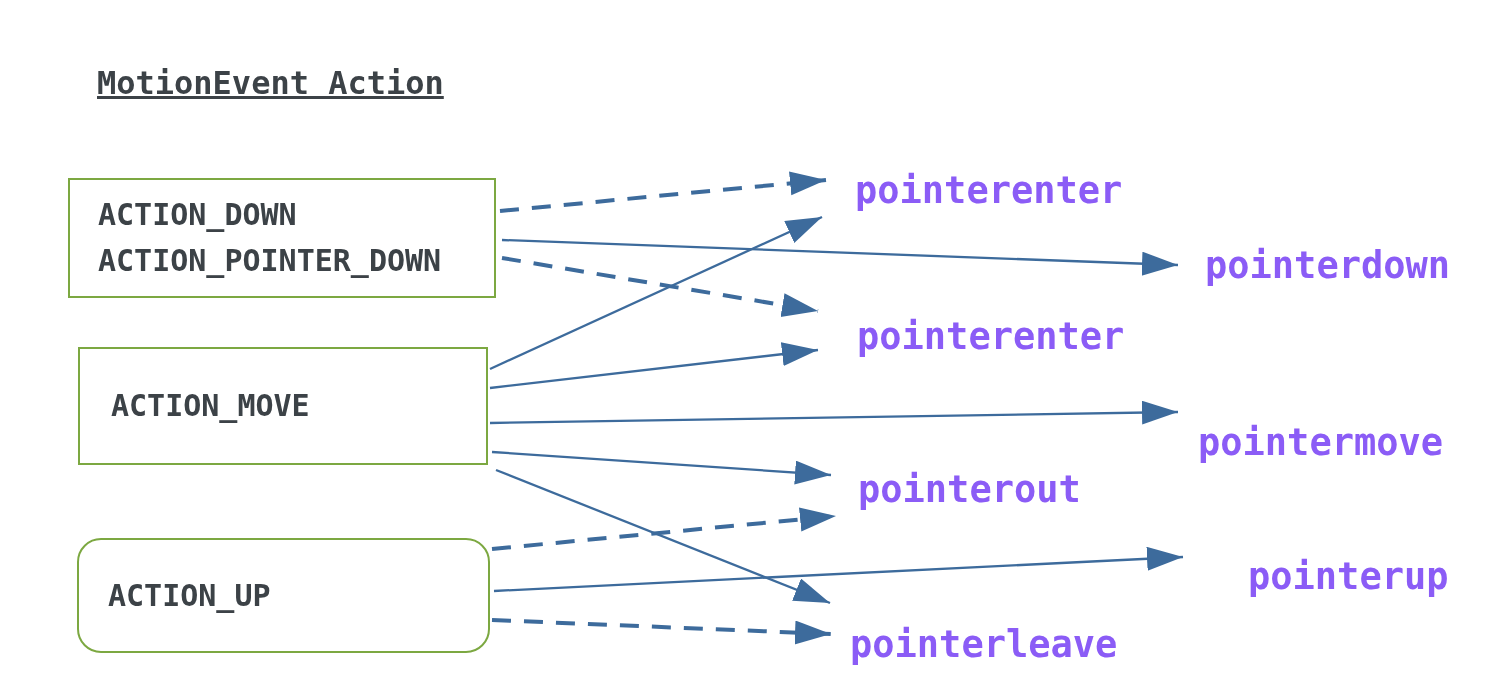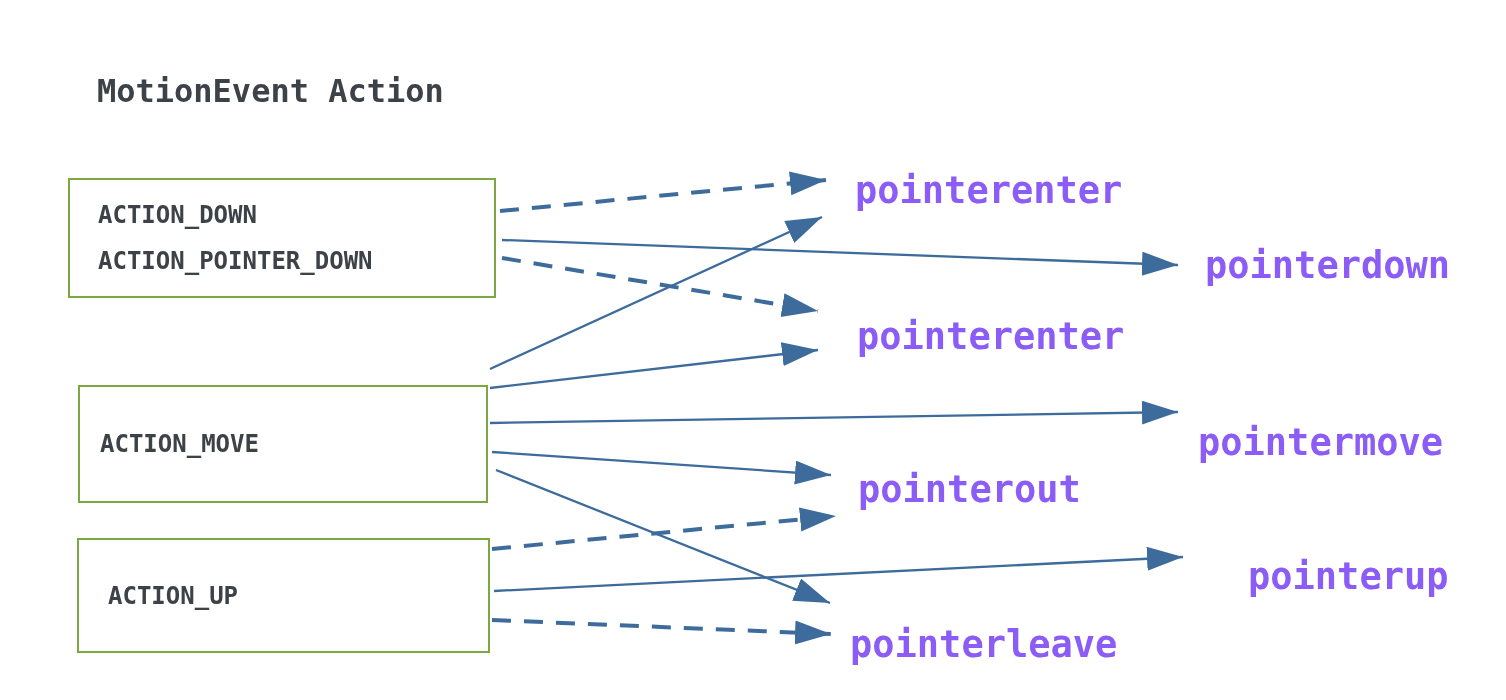--- a/index.html
+++ b/index.html
@@ -29,41 +29,41 @@
   .mbox {
     position: absolute;
     box-sizing: border-box;
     border: 2px solid #7CA841;
     background: #ffffff;
     display: flex;
     flex-direction: column;
     justify-content: center;
   }
   .mbox .line {
-    font-size: 24px;
+    font-size: 30px;
     font-weight: bold;
     color: #3C4247;
     line-height: 46px;
     white-space: nowrap;
   }
   .evt {
     position: absolute;
     transform: translateY(-50%);
     font-size: 37px;
     font-weight: bold;
     color: #8b5cf6;
     white-space: nowrap;
   }
 </style>
 </head>
 <body>
 
 <div class="canvas">
 
-  <div class="hdr" style="left:97px; top:72px;">MotionEvent Action</div>
+  <div class="hdr" style="left:97px; top:64px;text-decoration:underline;">MotionEvent Action</div>
 
 
   <svg class="edge-layer" width="1506" height="700" viewBox="0 0 1506 700" aria-hidden="true">
     <defs>
       <marker id="arrowhead" markerUnits="userSpaceOnUse" markerWidth="38" markerHeight="26" refX="36" refY="12" orient="auto">
         <path d="M0,0 L36,12 L0,24 Z" fill="#3D6B9C"></path>
       </marker>
     </defs>
     <g id="edge-lines">
         <line x1="500" y1="211" x2="826" y2="180" class="dashed" marker-end="url(#arrowhead)"></line>
@@ -78,24 +78,24 @@
         <line x1="494" y1="591" x2="1183" y2="557" class="solid" marker-end="url(#arrowhead)"></line>
         <line x1="492" y1="620" x2="831" y2="634" class="dashed" marker-end="url(#arrowhead)"></line>
       </g>
   </svg>
 
   <div id="boxes-layer">
       <div class="mbox" style="left: 68px; top: 178px; width: 428px; height: 120px; padding-left: 28px;">
         <div class="line">ACTION_DOWN</div>
         <div class="line">ACTION_POINTER_DOWN</div>
       </div>
-      <div class="mbox" style="left: 78px; top: 385px; width: 410px; height: 118px; padding-left: 20px;">
+      <div class="mbox" style="left: 78px; top: 347px; width: 410px; height: 118px; padding-left: 31px;">
         <div class="line">ACTION_MOVE</div>
       </div>
-      <div class="mbox" style="left: 77px; top: 538px; width: 413px; height: 115px; padding-left: 29px;">
+      <div class="mbox" style="left: 77px; top: 538px; width: 413px; height: 115px; padding-left: 29px; border-radius: 24px;">
         <div class="line">ACTION_UP</div>
       </div>
     </div>
   <div id="events-layer">
       <div class="evt" style="left: 855px; top: 190px;">pointerenter</div>
       <div class="evt" style="left: 1205px; top: 265px;">pointerdown</div>
       <div class="evt" style="left: 857px; top: 336px;">pointerenter</div>
       <div class="evt" style="left: 1198px; top: 411px; margin-top: 31px;">pointermove</div>
       <div class="evt" style="left: 858px; top: 489px;">pointerout</div>
       <div class="evt" style="left: 1200px; top: 576px; margin-left: 48px;">pointerup</div>

